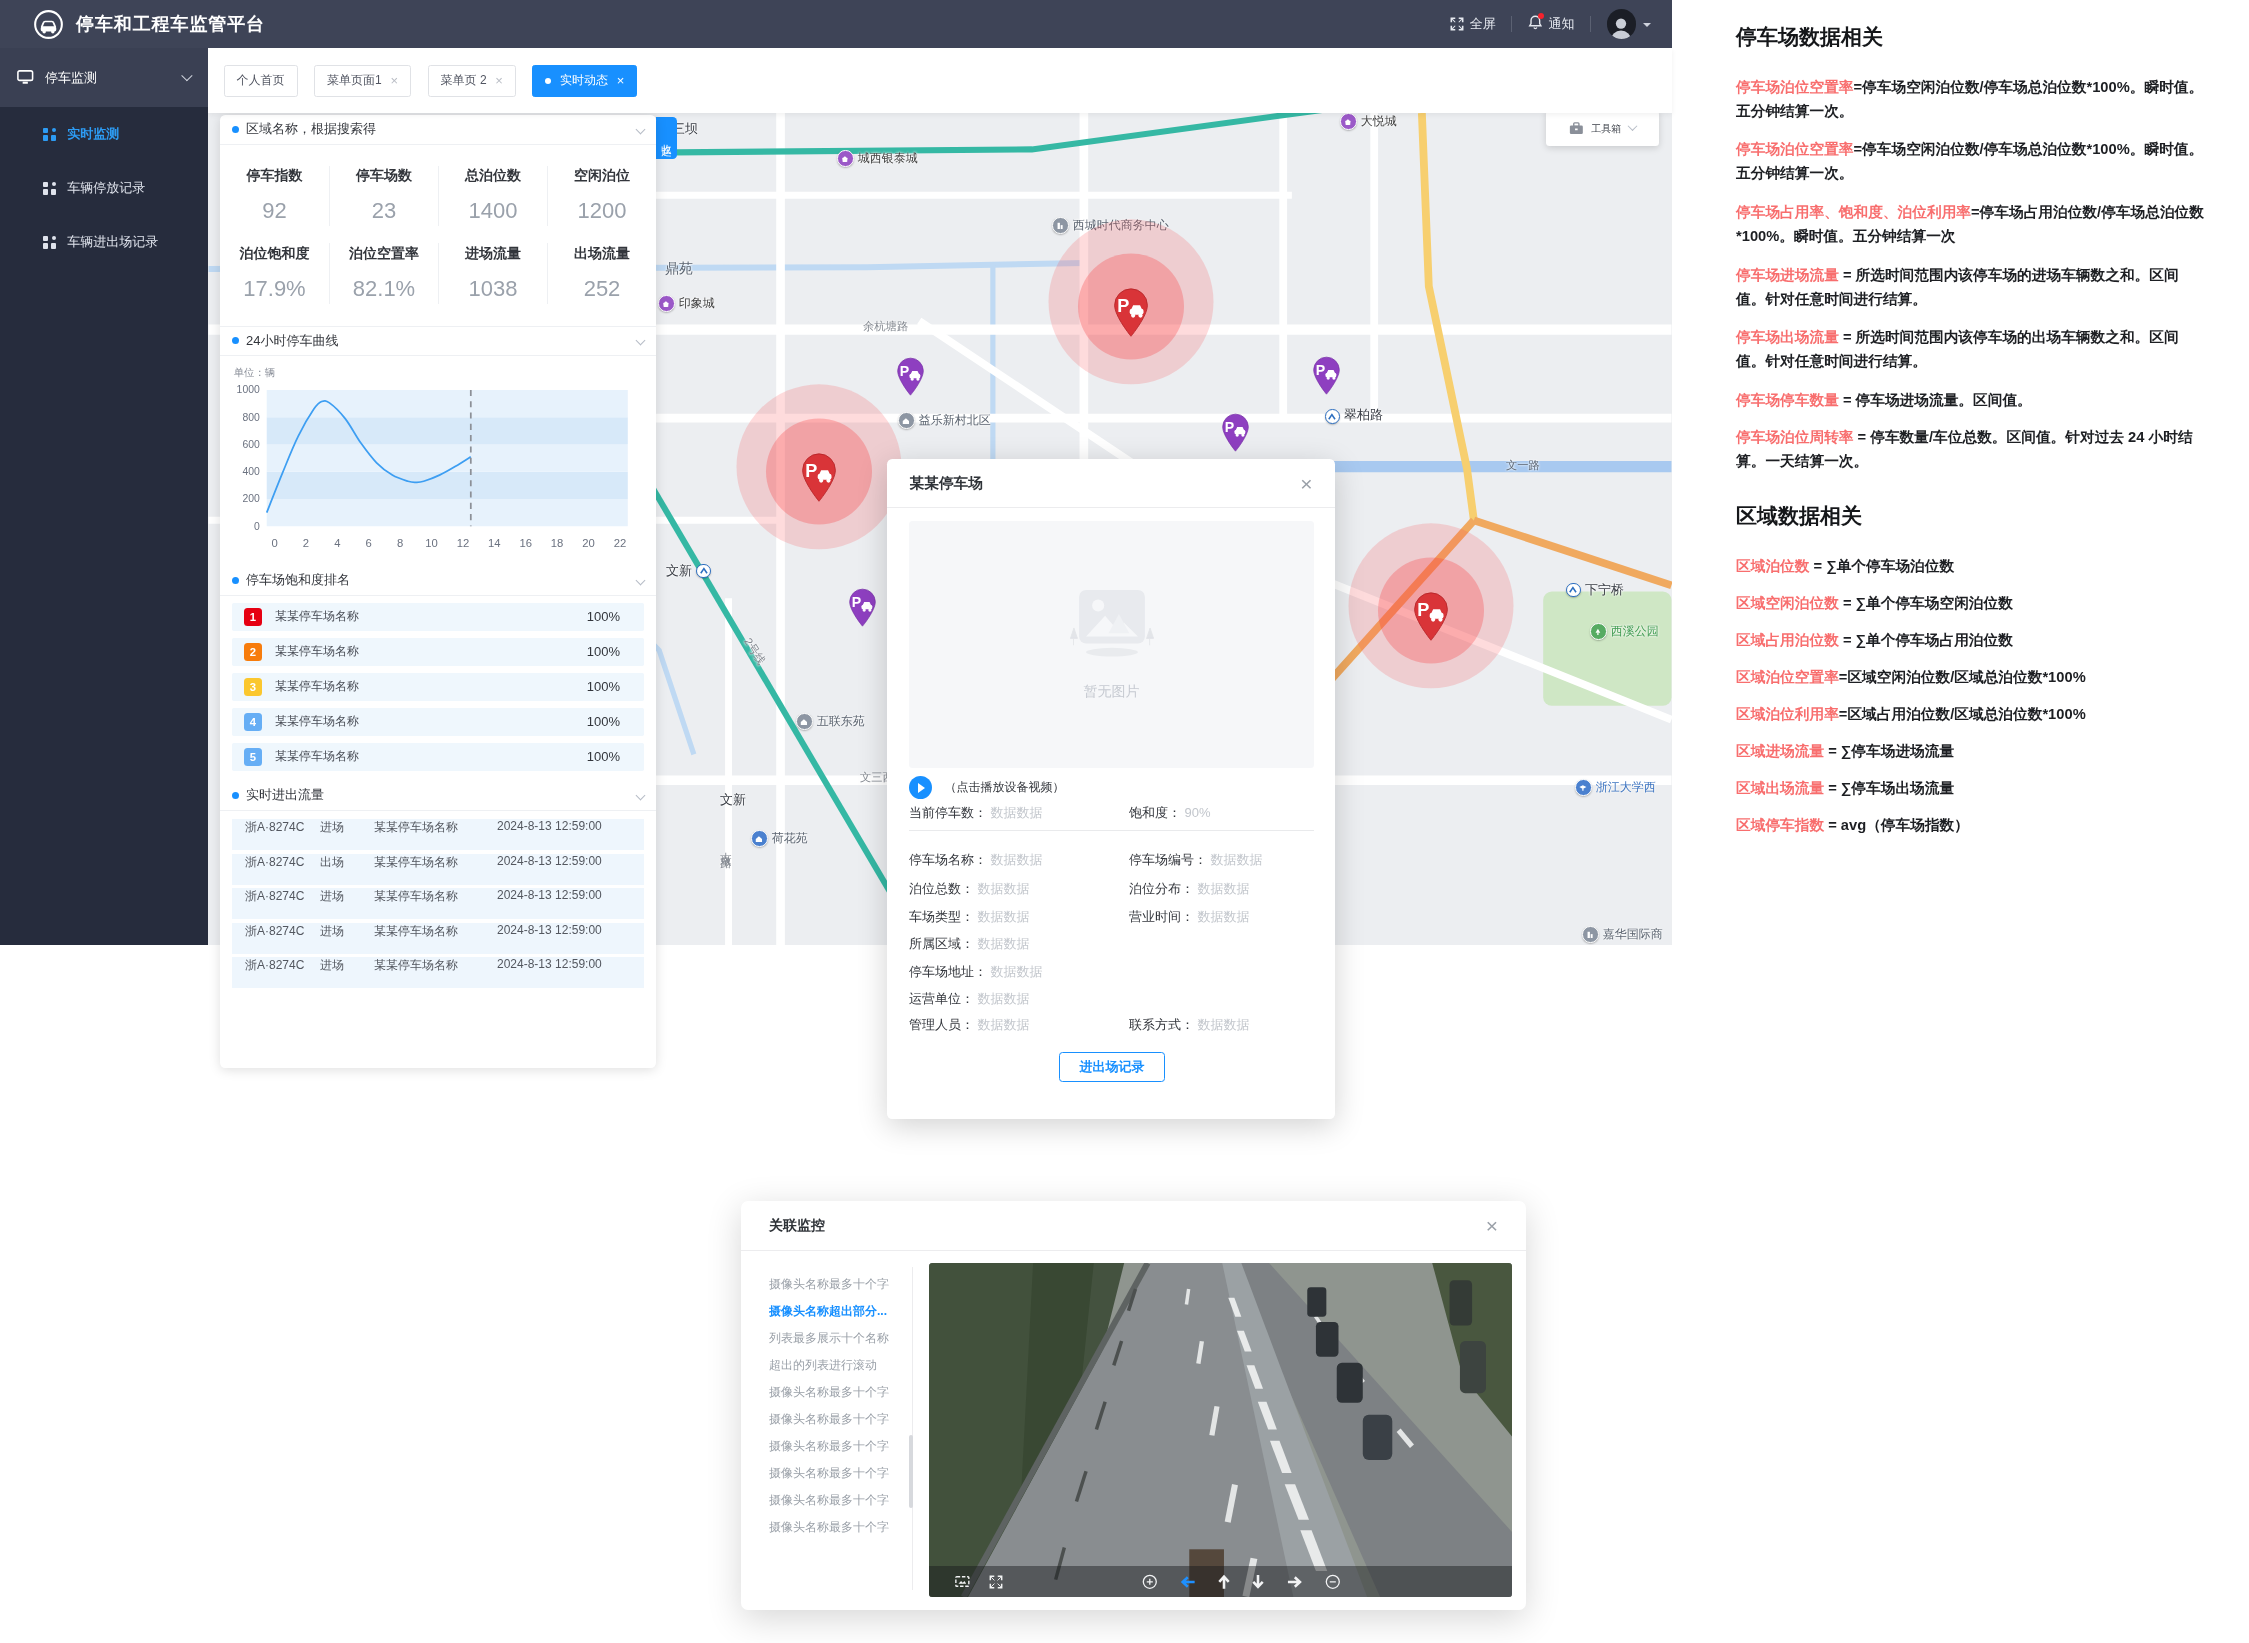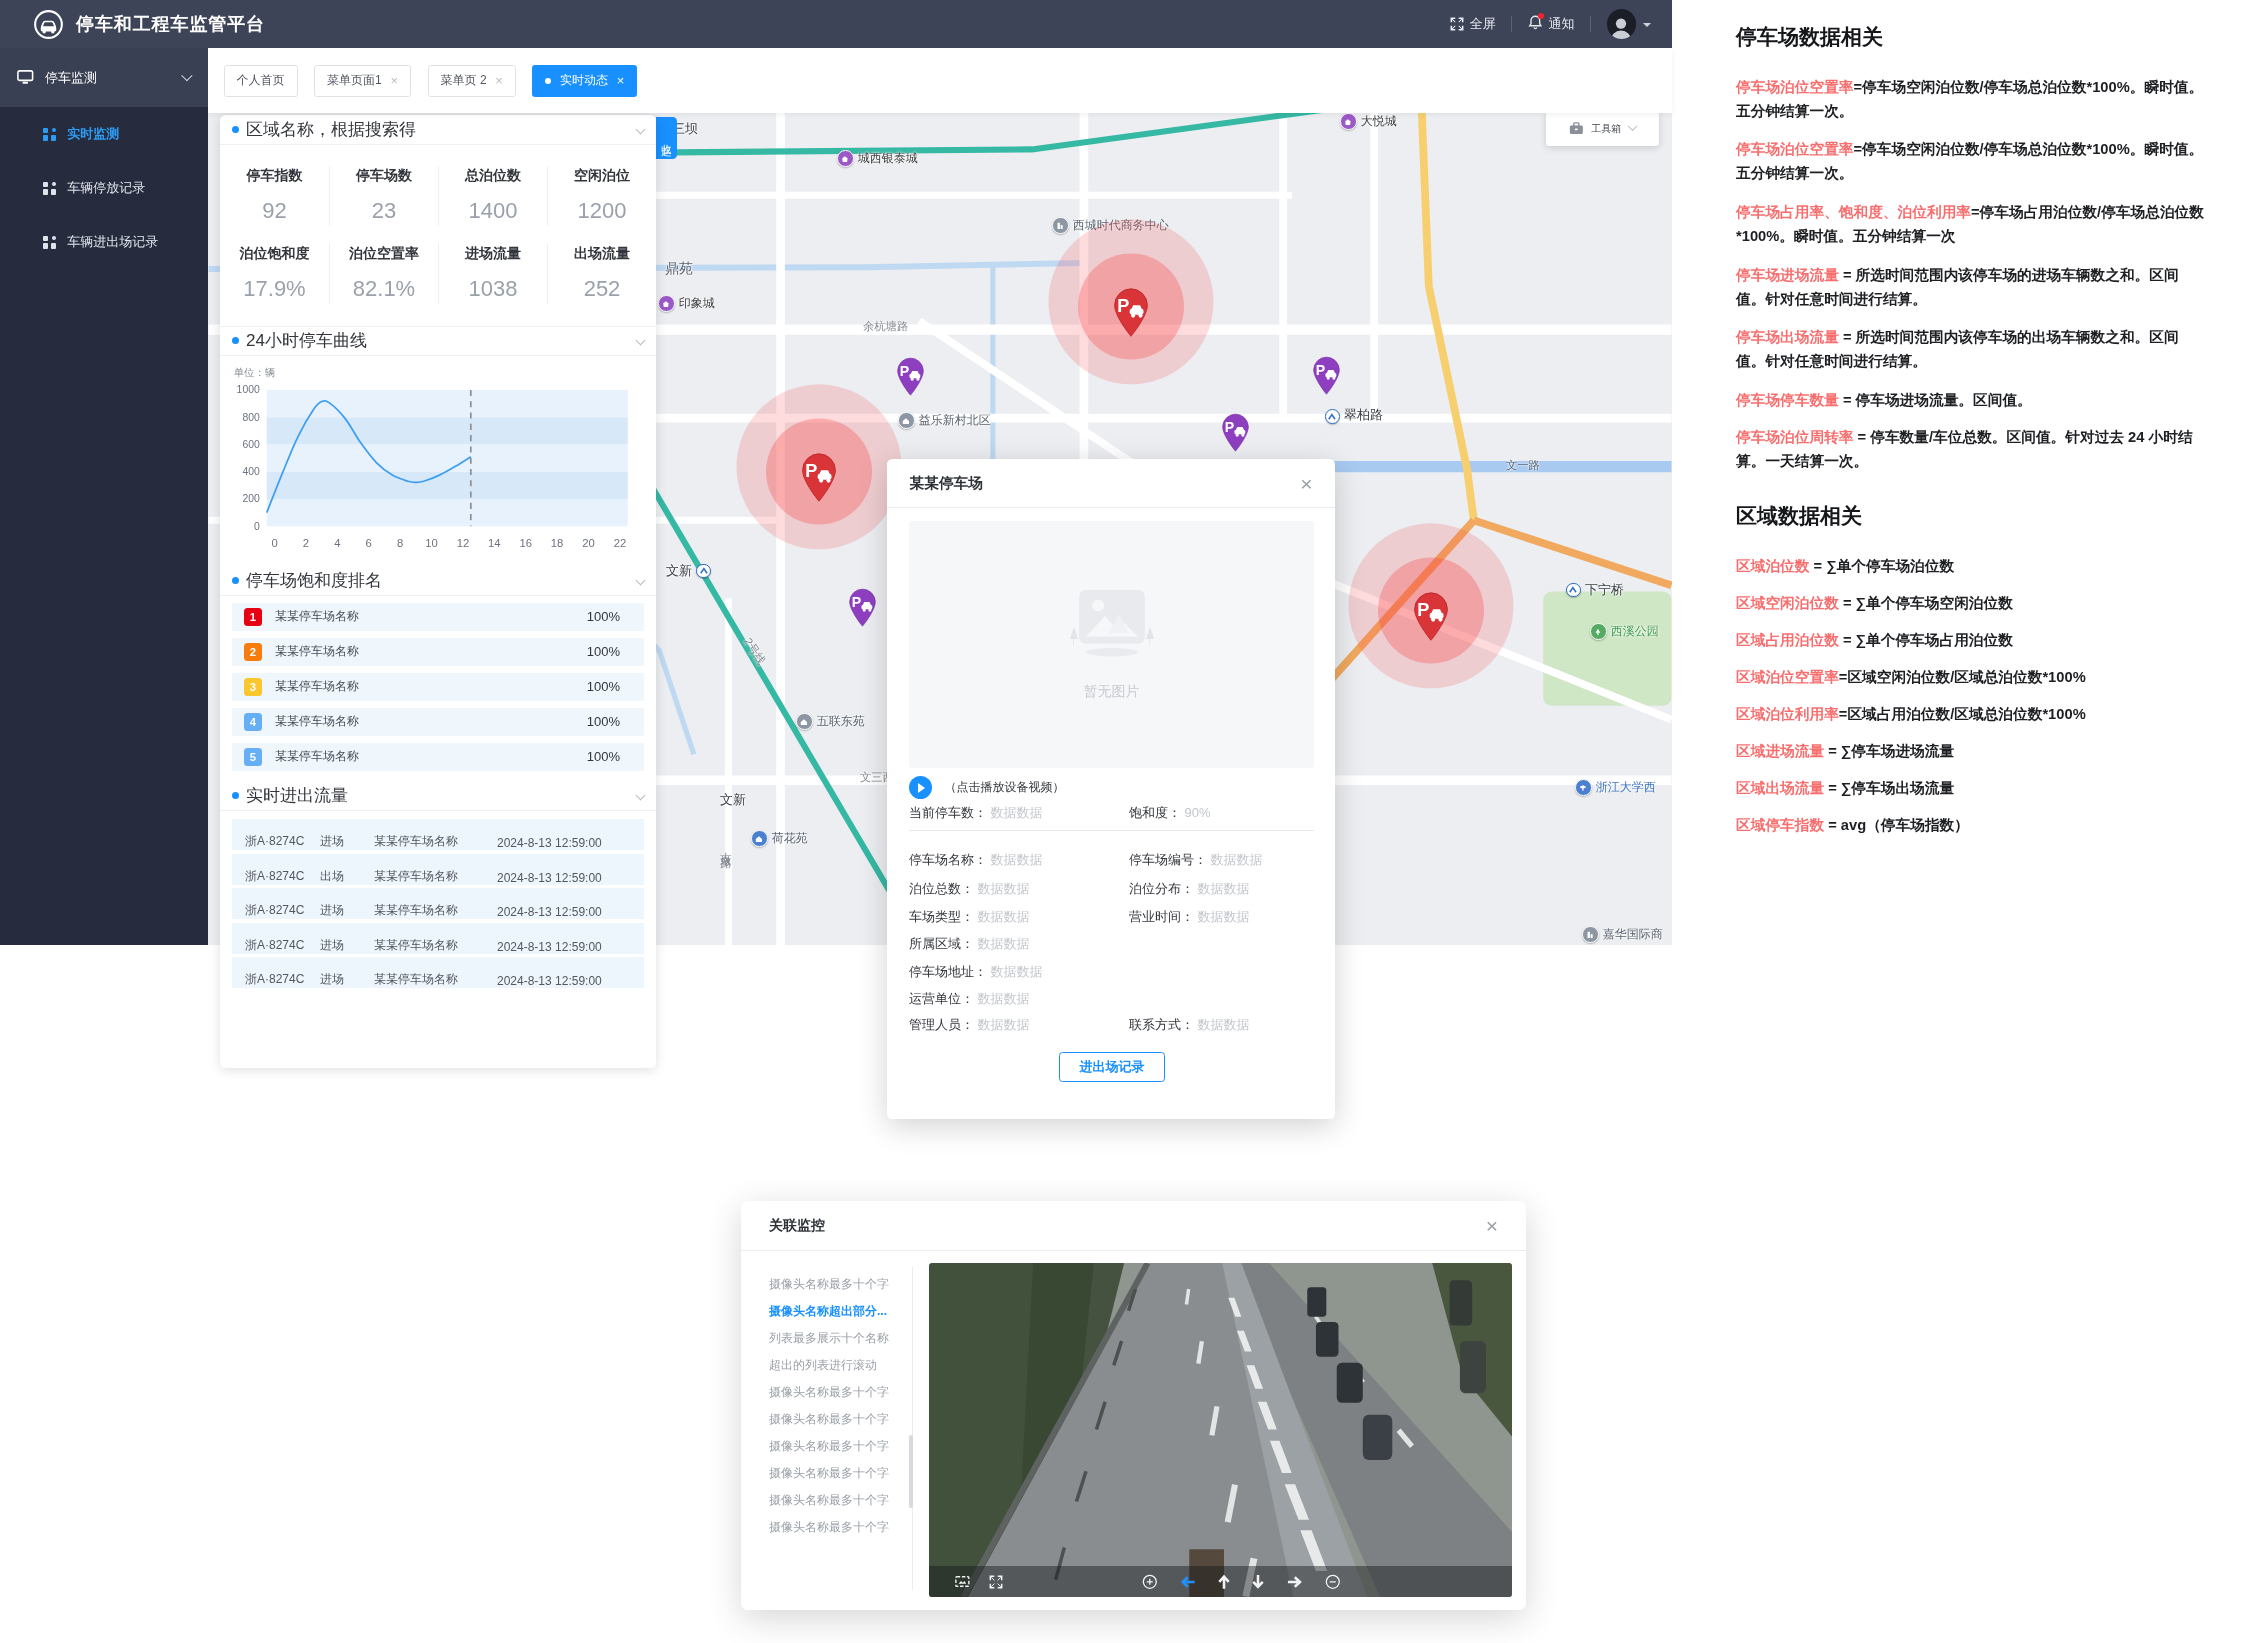--- a/index.html
+++ b/index.html
@@ -71,38 +71,38 @@
   .search-block { position:relative; padding:14px 12px 21px; border-bottom:0.9px solid #eef0f3; }
   .search-box { display:flex; height:31px; border:0.9px solid #dcdfe6; border-radius:3.5px; overflow:hidden; align-items:stretch; }
   .search-cat { width:75px; display:flex; align-items:center; justify-content:center; gap:7px; font-size:12px; color:#3c4049; border-right:0.9px solid #e6e9ee; cursor:pointer; }
   .search-input { flex:1; border:none; outline:none; padding:0 10.4px; font-size:12px; color:#333; }
   .search-input::placeholder { color:#c0c4cc; }
   .search-btn { width:76px; background:#1890ff; color:#fff; border:none; font-size:13px; display:flex; align-items:center; justify-content:center; gap:6px; cursor:pointer; border-radius:0 3.5px 3.5px 0; }
   .annotation { position:absolute; left:38px; top:50px; color:#f5222d; font-size:13px; font-weight:bold; background:#fff; padding:0 3.5px; }
   .sec-head { height:29.5px; display:flex; align-items:center; padding:0 12px; border-bottom:0.9px solid #eef0f3; }
   .sec-head.bt { border-top:0.9px solid #eef0f3; }
   .sec-dot { width:7px; height:7px; border-radius:50%; background:#1890ff; margin-right:7px; }
-  .sec-title { font-size:17px; color:#33363c; font-weight:500; }
+  .sec-title { font-size:13px; color:#33363c; font-weight:500; }
   .sec-head .chev.sm { margin-left:auto; }
   .stats { display:grid; grid-template-columns:repeat(4,1fr); row-gap:17.3px; padding:21px 0 22.5px; }
   .stat { text-align:center; padding:1.7px 3.5px; }
   .stat:not(:nth-child(4n+1)) { border-left:0.9px solid #eef0f3; }
   .stat .lb { font-size:14px; font-weight:600; color:#33363c; }
   .stat .vl { font-size:22px; color:#9aa1ab; margin-top:13px; }
   .chart-wrap { padding:8.7px 12px 1.7px; }
   .chart-unit { font-size:10.4px; color:#8a8f99; margin:1.7px 0 3.5px 1.7px; }
   .rank-list { padding:7px 12px 3.5px; }
   .rank-row { height:28px; margin-bottom:7px; background:#eff7fd; border-radius:1.7px; display:flex; align-items:center; }
   .rank-badge { width:18px; height:18px; border-radius:3.5px; margin-left:12px; color:#fff; font-size:11.3px; font-weight:bold; display:flex; align-items:center; justify-content:center; }
   .rank-badge.r1{background:#e60012;} .rank-badge.r2{background:#f77c0c;} .rank-badge.r3{background:#fbc72e;}
   .rank-badge.r4{background:#66aef5;} .rank-badge.r5{background:#66aef5;}
   .rank-name { margin-left:13px; font-size:12px; color:#4a4e57; }
   .rank-val { margin-left:auto; margin-right:24px; font-size:13px; color:#33363c; }
   .flow-list { padding:8.7px 12px 14px; }
-  .flow-row { height:31px; margin-bottom:3.5px; background:#eef6fd; display:flex; align-items:flex-end; font-size:12px; color:#53575f; }
+  .flow-row { height:31px; margin-bottom:3.5px; background:#eef6fd; display:flex; align-items:flex-start; font-size:12px; color:#53575f; }
   .flow-row .c1 { width:88px; padding-left:13px; }
   .flow-row .c2 { width:54px; }
   .flow-row .c3 { flex:1; }
   .flow-row .c4 { width:147px; }
 
   
   .modal { position:absolute; left:887px; top:459px; width:448px; height:660px; background:#fff; border-radius:5.2px; box-shadow:0 7px 29.5px rgba(0,0,0,.18); z-index:14; }
   .modal-head { height:49px; display:flex; align-items:center; padding:0 22.5px; border-bottom:0.9px solid #ececee; }
   .modal-title { font-size:14.7px; font-weight:bold; color:#2f3338; }
   .close-x { margin-left:auto; color:#9aa0a8; font-size:21px; line-height:1; cursor:pointer; }

